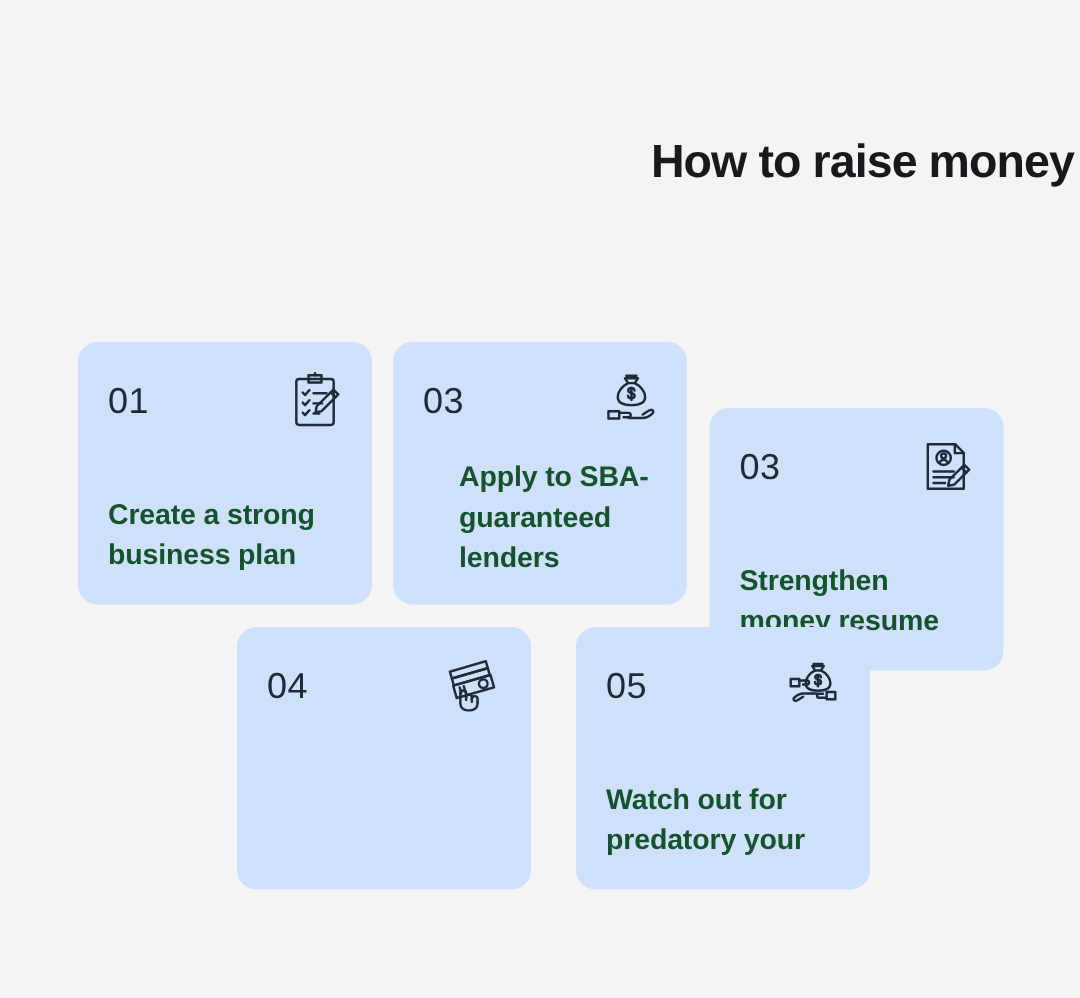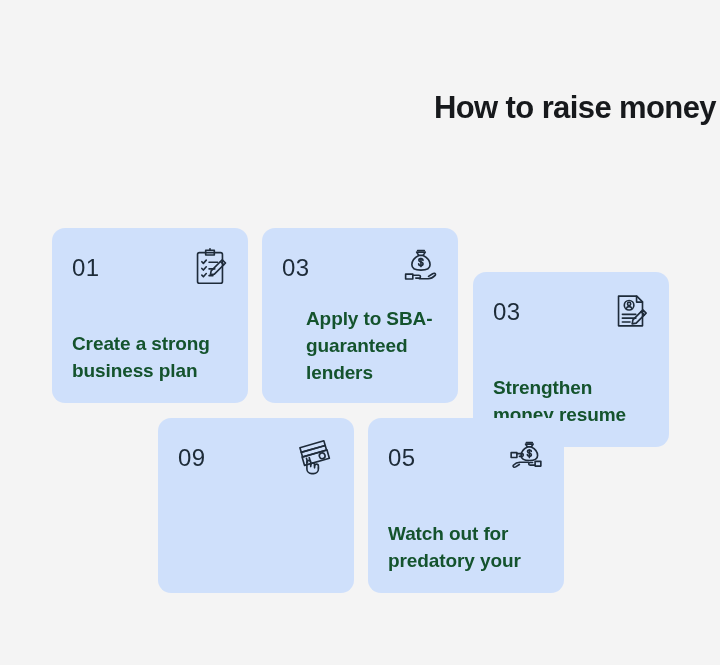--- a/index.html
+++ b/index.html
@@ -48,21 +48,21 @@
     box-sizing: border-box;
   }
 
   .card-row1 { top: 228px; }
   .card-row2 { top: 418px; }
 
   .card-c1 { left: 52px; }
   .card-c2 { left: 262px; }
   .card-c3 { left: 473px; margin-top: 44px; }
   .card-c4 { left: 158px; }
-  .card-c5 { left: 368px; }
+  .card-c5 { left: 384px; }
 
   .card-num {
     position: absolute;
     left: 20px;
     top: 26px;
     font-size: 24px;
     font-weight: normal;
     color: #1d2b38;
     letter-spacing: 0.4px;
   }
@@ -149,21 +149,21 @@
         <path d="M19.1 21.4c.5-1.2 1.6-2 2.9-2s2.4.8 2.9 2"></path>
         <path d="M15 27.5h14M15 31.5h14M15 35.5h8"></path>
         <path d="M36.4 22.8l3.4 3.4L29.4 36.6l-4.2.8.8-4.2z"></path>
         <path d="M34.5 24.7l3.4 3.4"></path>
       </svg>
     </div>
     <div class="card-label">Strengthen money resume</div>
   </div>
 
   <div class="card card-row2 card-c4">
-    <div class="card-num">09</div>
+    <div class="card-num">04</div>
     <div class="card-icon">
       <svg viewBox="0 0 48 48" fill="none" stroke="#1e2b3a" stroke-width="1.7" stroke-linecap="round" stroke-linejoin="round">
         <g transform="rotate(-16 24 22)">
           <path d="M10 10h26v5H10z"></path>
           <path d="M10 15h26v5H10z"></path>
           <path d="M9.5 20h27v9h-27z"></path>
           <circle cx="30" cy="24.5" r="3"></circle>
           <path d="M13.5 22.5v4M16.5 22.5v4"></path>
         </g>
         <path d="M14.5 29.5c0-1.2.9-2 2-2s2 .8 2 2v4.5"></path>

